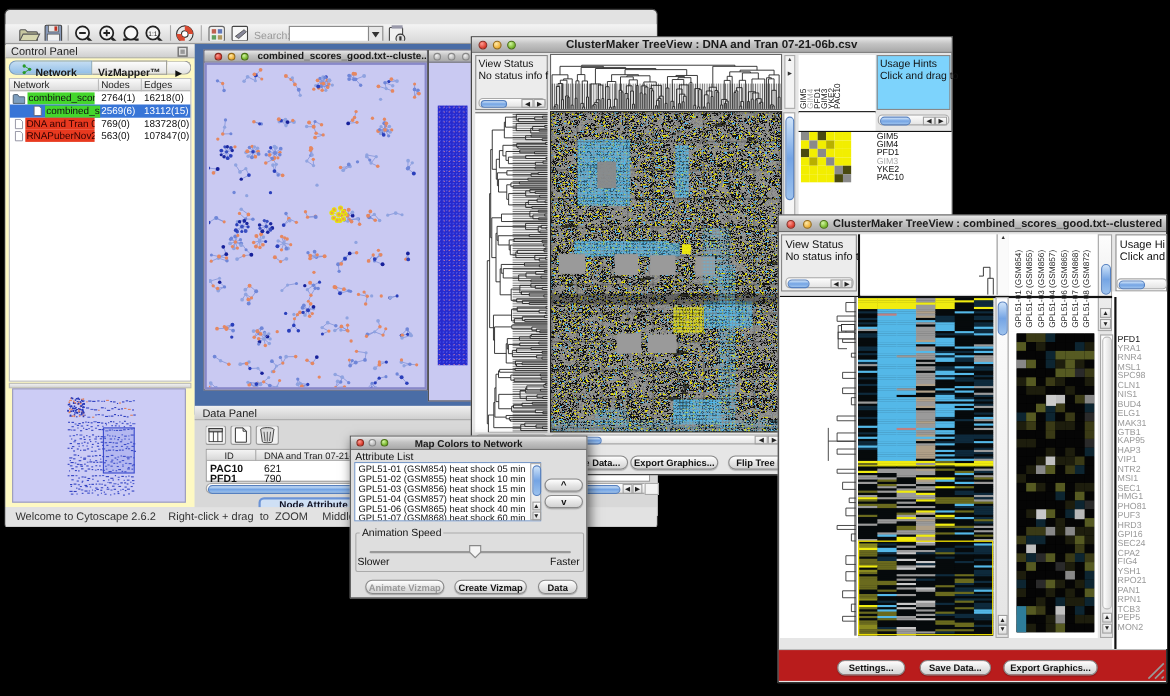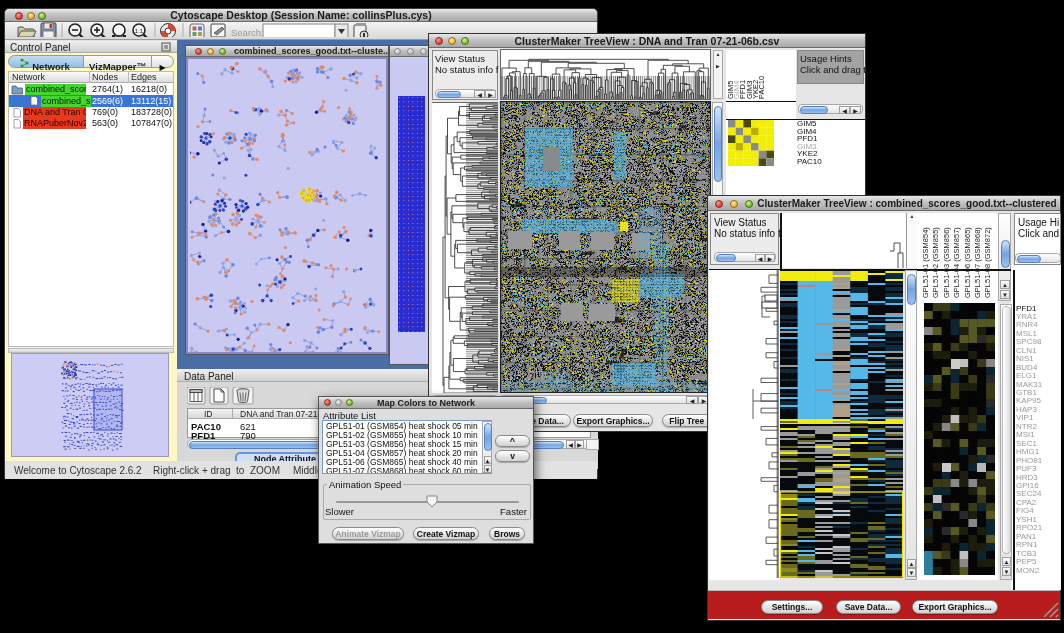--- a/index.html
+++ b/index.html
@@ -12,26 +12,20 @@
 .tl.i{background:radial-gradient(circle at 35% 30%,#f0f0f0,#b9b9b9 70%);border:0.5px solid #888}
 .wtitle{text-align:center;font-weight:bold;color:#1a1a1a}
 .pill{border:1px solid #8a8a8a;border-radius:20px;background:linear-gradient(#ffffff,#e9e9e9 45%,#d2d2d2);text-align:center;font-weight:bold;color:#111;box-shadow:0 1px 1px rgba(0,0,0,.25);white-space:nowrap}
 .bluepill{background:linear-gradient(#cfe4fa,#74a4e4 50%,#9cc2ee);border:1px solid #5580c0;border-radius:8px}
 .sbtrack{background:linear-gradient(#fdfdfd,#e4e4e4);border:1px solid #a8a8a8}
 .arrbtn{background:linear-gradient(#fcfcfc,#dedede);border:1px solid #a0a0a0;font-size:6px;color:#222;text-align:center}
 </style></head><body>
 <div id="page">
 
 <div class="abs" style="left:4px;top:8px;width:594px;height:470px;background:#e2e2e2;border:1px solid #3c3c3c;border-radius:5px 5px 0 0">
-  <div class="titlebar abs" style="left:0;top:0;width:100%;height:13px;border-radius:5px 5px 0 0">
-    <div class="tl r" style="left:10px;top:2.5px"></div>
-        <div class="tl y" style="left:21.5px;top:2.5px"></div>
-        <div class="tl g" style="left:33px;top:2.5px"></div>
-    <div class="wtitle" style="font-size:10.5px;line-height:13px">Cytoscape Desktop (Session Name: collinsPlus.cys)</div>
-  </div>
 
   <div class="abs" style="left:0;top:13px;width:100%;height:18px;background:linear-gradient(#f4f4f4,#d8d8d8);border-bottom:1px solid #9a9a9a">
     <svg width="594" height="18" style="position:absolute;left:0;top:-3px">
       <g transform="translate(12,5)">
             <path d="M1 13 L1 4 Q1 3 2 3 L6 3 L8 5 L16 5 Q17 5 17 6 L17 13 Z" fill="#c8c8a0" stroke="#555" stroke-width="1"></path>
             <path d="M1 13 L4 7 L19 7 L16 13 Z" fill="#d8d8b0" stroke="#555" stroke-width="1"></path>
           </g>
       <g transform="translate(36,4)">
             <rect x="0" y="0" width="15" height="15" rx="1" fill="#8899b8" stroke="#444"></rect>
             <rect x="3" y="0" width="9" height="6" fill="#e8e8e8" stroke="#555" stroke-width="0.7"></rect>
@@ -1346,21 +1340,21 @@
     <rect x="0" y="26" width="209" height="23" fill="url(#vstr)" opacity="0.85"></rect>
     <path d="M53.1 49.0V47.4H54.9V49.0M28.7 49.0V47.3H30.5V49.0M138.5 49.0V47.2H140.2V49.0M133.2 49.0V47.2H135.0V49.0M2.6 49.0V46.9H4.4V49.0M110.6 49.0V46.9H112.3V49.0M56.6 49.0V46.8H58.3V49.0M171.6 49.0V46.5H173.3V49.0M201.2 49.0V46.3H202.9V49.0M94.9 49.0V46.1H96.7V49.0M37.4 49.0V46.1H39.2V49.0M38.3 46.1V45.1H40.9V49.0M129.8 49.0V45.7H131.5V49.0M3.5 46.9V45.3H6.1V49.0M18.3 49.0V45.5H20.0V49.0M154.1 49.0V45.4H155.9V49.0M199.4 49.0V45.3H202.0V46.3M74.0 49.0V44.7H75.8V49.0M189.0 49.0V44.0H190.7V49.0M103.6 49.0V44.0H105.4V49.0M115.8 49.0V44.2H117.6V49.0M157.6 49.0V43.9H159.4V49.0M39.6 45.1V43.1H42.7V49.0M27.0 49.0V44.0H29.6V47.3M141.9 49.0V43.6H143.7V49.0M189.8 44.0V43.0H192.5V49.0M178.5 49.0V42.2H180.3V49.0M119.3 49.0V42.5H121.0V49.0M108.9 49.0V42.1H111.5V46.9M158.5 43.9V41.9H161.1V49.0M172.4 46.5V42.3H175.0V49.0M95.8 46.1V41.2H98.4V49.0M9.6 49.0V40.6H11.3V49.0M185.5 49.0V40.7H187.2V49.0M51.4 49.0V40.4H54.0V47.4M97.1 41.2V39.5H100.1V49.0M182.0 49.0V40.1H183.7V49.0M68.8 49.0V39.7H70.5V49.0M186.4 40.7V39.7H191.1V43.0M41.1 43.1V40.7H44.4V49.0M155.0 45.4V40.4H159.8V41.9M21.8 49.0V39.3H23.5V49.0M57.5 46.8V40.1H60.1V49.0M145.4 49.0V37.7H147.2V49.0M46.2 49.0V39.6H47.9V49.0M14.8 49.0V38.3H16.5V49.0M120.2 42.5V37.5H122.8V49.0M98.6 39.5V37.4H101.9V49.0M13.1 49.0V37.3H15.7V38.3M32.2 49.0V38.2H34.0V49.0M206.4 49.0V38.3H208.1V49.0M81.0 49.0V34.5H82.7V49.0M116.7 44.2V35.6H121.5V37.5M67.1 49.0V35.0H69.7V39.7M139.3 47.2V36.2H142.8V43.6M63.6 49.0V33.5H65.3V49.0M84.5 49.0V35.4H86.2V49.0M182.9 40.1V34.5H188.8V39.7M141.1 36.2V32.7H146.3V37.7M150.7 49.0V33.7H152.4V49.0M134.1 47.2V31.5H136.7V49.0M179.4 42.2V33.4H185.8V34.5M91.4 49.0V32.5H93.2V49.0M166.3 49.0V34.1H168.1V49.0M72.3 49.0V32.8H74.9V44.7M61.8 49.0V32.1H64.4V33.5M130.6 45.7V30.5H135.4V31.5M200.7 45.3V32.1H204.6V49.0M148.9 49.0V32.3H151.5V33.7M89.7 49.0V30.4H92.3V32.5M167.2 34.1V32.7H169.8V49.0M168.5 32.7V29.7H173.7V42.3M114.1 49.0V30.9H119.1V35.6M85.3 35.4V29.1H88.0V49.0M68.4 35.0V28.0H73.6V32.8M4.8 45.3V28.6H7.8V49.0M6.3 28.6V25.9H10.4V40.6M77.5 49.0V27.7H79.2V49.0M91.0 30.4V27.6H100.3V37.4M104.5 44.0V30.0H107.1V49.0M49.6 49.0V28.8H52.7V40.4M126.3 49.0V24.9H128.0V49.0M81.9 34.5V28.1H86.6V29.1M143.7 32.7V29.3H150.2V32.3M8.4 25.9V22.9H14.4V37.3M42.8 40.7V27.3H47.0V39.6M84.3 28.1V24.5H95.6V27.6M116.6 30.9V27.2H124.5V49.0M28.3 44.0V23.6H33.1V38.2M157.4 40.4V23.1H162.8V49.0M22.6 39.3V23.5H25.3V49.0M71.0 28.0V22.6H78.4V27.7M51.2 28.8V24.1H58.8V40.1M35.7 49.0V26.3H44.9V27.3M197.7 49.0V21.7H202.7V32.1M171.1 29.7V23.0H176.8V49.0M63.1 32.1V19.9H74.7V22.6M11.4 22.9V21.7H19.2V45.5M68.9 19.9V18.9H89.9V24.5M195.9 49.0V20.7H200.2V21.7M110.2 42.1V22.3H120.6V27.2M23.9 23.5V17.8H30.7V23.6M160.1 23.1V19.4H164.6V49.0M182.6 33.4V21.8H194.2V49.0M173.9 23.0V16.3H188.4V21.8M115.4 22.3V20.6H127.1V24.9M105.8 30.0V19.6H121.2V20.6M162.4 19.4V15.3H181.2V16.3M113.5 19.6V18.6H133.0V30.5M0.9 49.0V18.0H15.3V21.7M198.1 20.7V18.1H207.3V38.3M55.0 24.1V17.9H79.4V18.9M67.2 17.9V13.3H123.3V18.6M171.8 15.3V13.8H202.7V18.1M40.3 26.3V12.3H95.2V13.3M27.3 17.8V11.3H67.8V12.3M147.0 29.3V10.3H187.2V13.8M8.1 18.0V10.3H47.5V11.3M27.8 10.3V9.3H167.1V10.3" stroke="#222" stroke-width="0.8" fill="none"></path>
         </svg>
   </div>
   <div class="abs" style="left:284px;top:16px;width:10px;height:49px;background:#f4f4f4;border:1px solid #aaa;font-size:5px;text-align:center;color:#333">▲<br><br>▶</div>
   <div class="abs" style="left:297px;top:16px;width:70px;height:52px;background:#fff"></div>
   <div class="abs" style="left:297px;top:67px;width:70px;height:1.5px;background:#111"></div>
   <div class="abs" style="left:297px;top:68px;width:70px;height:17px;background:#fff"></div>
   <div class="abs" style="left:297px;top:84.5px;width:139px;height:1.5px;background:#111"></div>
   <div class="abs" style="left:297px;top:86px;width:139px;height:110px;background:#fff"></div>
-  <div class="abs" style="left:368px;top:16px;width:67px;height:34px;background:#a3a3a3;border:1px solid #888">
+  <div class="abs" style="left:368px;top:16px;width:67px;height:50px;background:#7dd3fc;border:1px solid #888">
     <div style="font-size:9.5px;color:#111;margin:2px 0 0 2px">Usage Hints</div>
     <div style="font-size:9.5px;color:#111;margin:0 0 0 2px;white-space:nowrap">Click and drag to</div>
   </div>
   <div class="abs sbtrack" style="left:369px;top:70px;width:65px;height:10px;border-radius:4px">
     <div class="abs bluepill" style="left:1px;top:0.5px;width:28px;height:8px"></div>
     <div class="abs arrbtn" style="left:40px;top:0.5px;width:11px;height:8px;line-height:8px">◀</div>
     <div class="abs arrbtn" style="left:51px;top:0.5px;width:11px;height:8px;line-height:8px">▶</div>
   </div>
   <div class="abs" style="left:3px;top:68px;width:66px;height:291px;background:#fff;border-top:1px solid #666;overflow:hidden">
     <svg width="66" height="291">
@@ -3003,16 +2997,16 @@
     <div style="position:absolute;left:3px;top:-6px;background:#dedede;font-size:9.5px;color:#111;padding:0 2px">Animation Speed</div>
     <div class="abs" style="left:12px;top:16px;width:183px;height:2px;background:#999;border-radius:1px"></div>
     <svg width="14" height="14" style="position:absolute;left:101px;top:9px">
           <path d="M2 2 H12 V8 L7 13 L2 8 Z" fill="#f4f4f4" stroke="#888"></path>
         </svg>
     <div style="position:absolute;left:1px;top:21px;font-size:9.5px;color:#111">Slower</div>
     <div style="position:absolute;right:3px;top:21px;font-size:9.5px;color:#111">Faster</div>
   </div>
   <div class="abs pill" style="left:13px;top:130px;width:72px;height:13px;font-size:8.5px;line-height:12px;color:#999">Animate Vizmap</div>
   <div class="abs pill" style="left:94px;top:130px;width:66px;height:13px;font-size:8.5px;line-height:12px">Create Vizmap</div>
-  <div class="abs pill" style="left:170px;top:130px;width:36px;height:13px;font-size:8.5px;line-height:12px">Brows</div>
+  <div class="abs pill" style="left:170px;top:130px;width:36px;height:13px;font-size:8.5px;line-height:12px">Data</div>
 </div>
 
 </div>
 
 </body></html>

